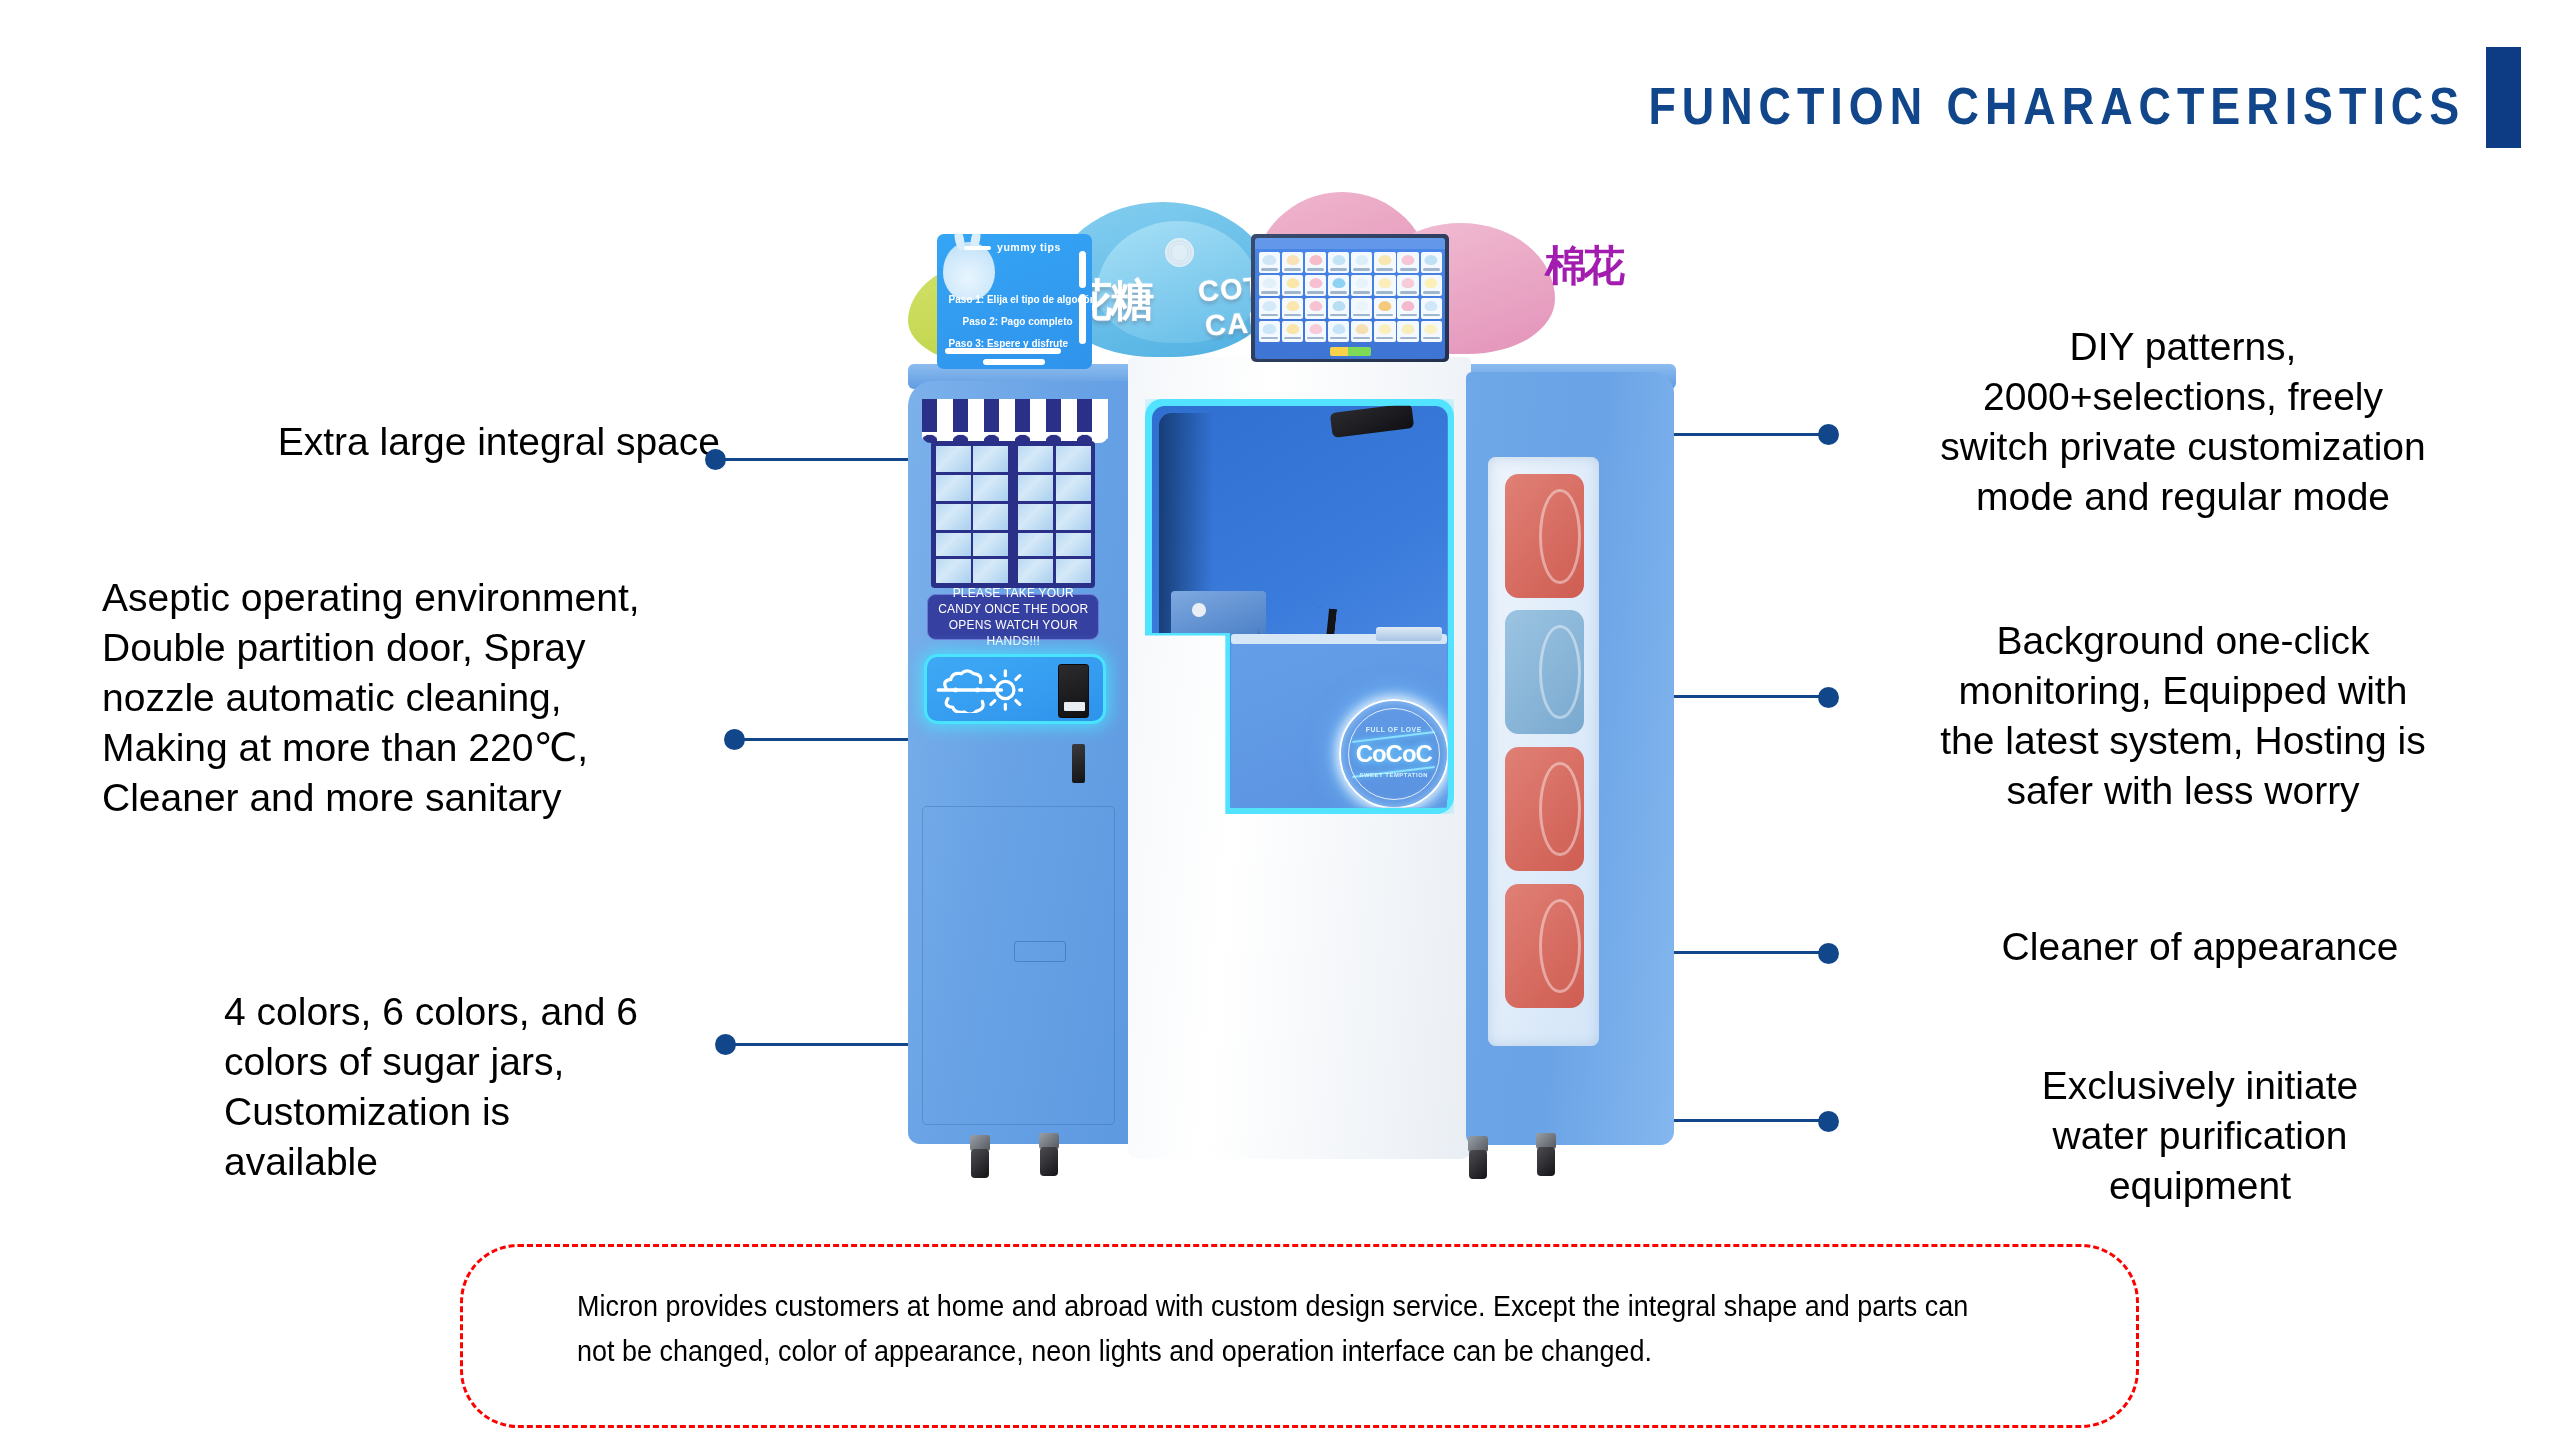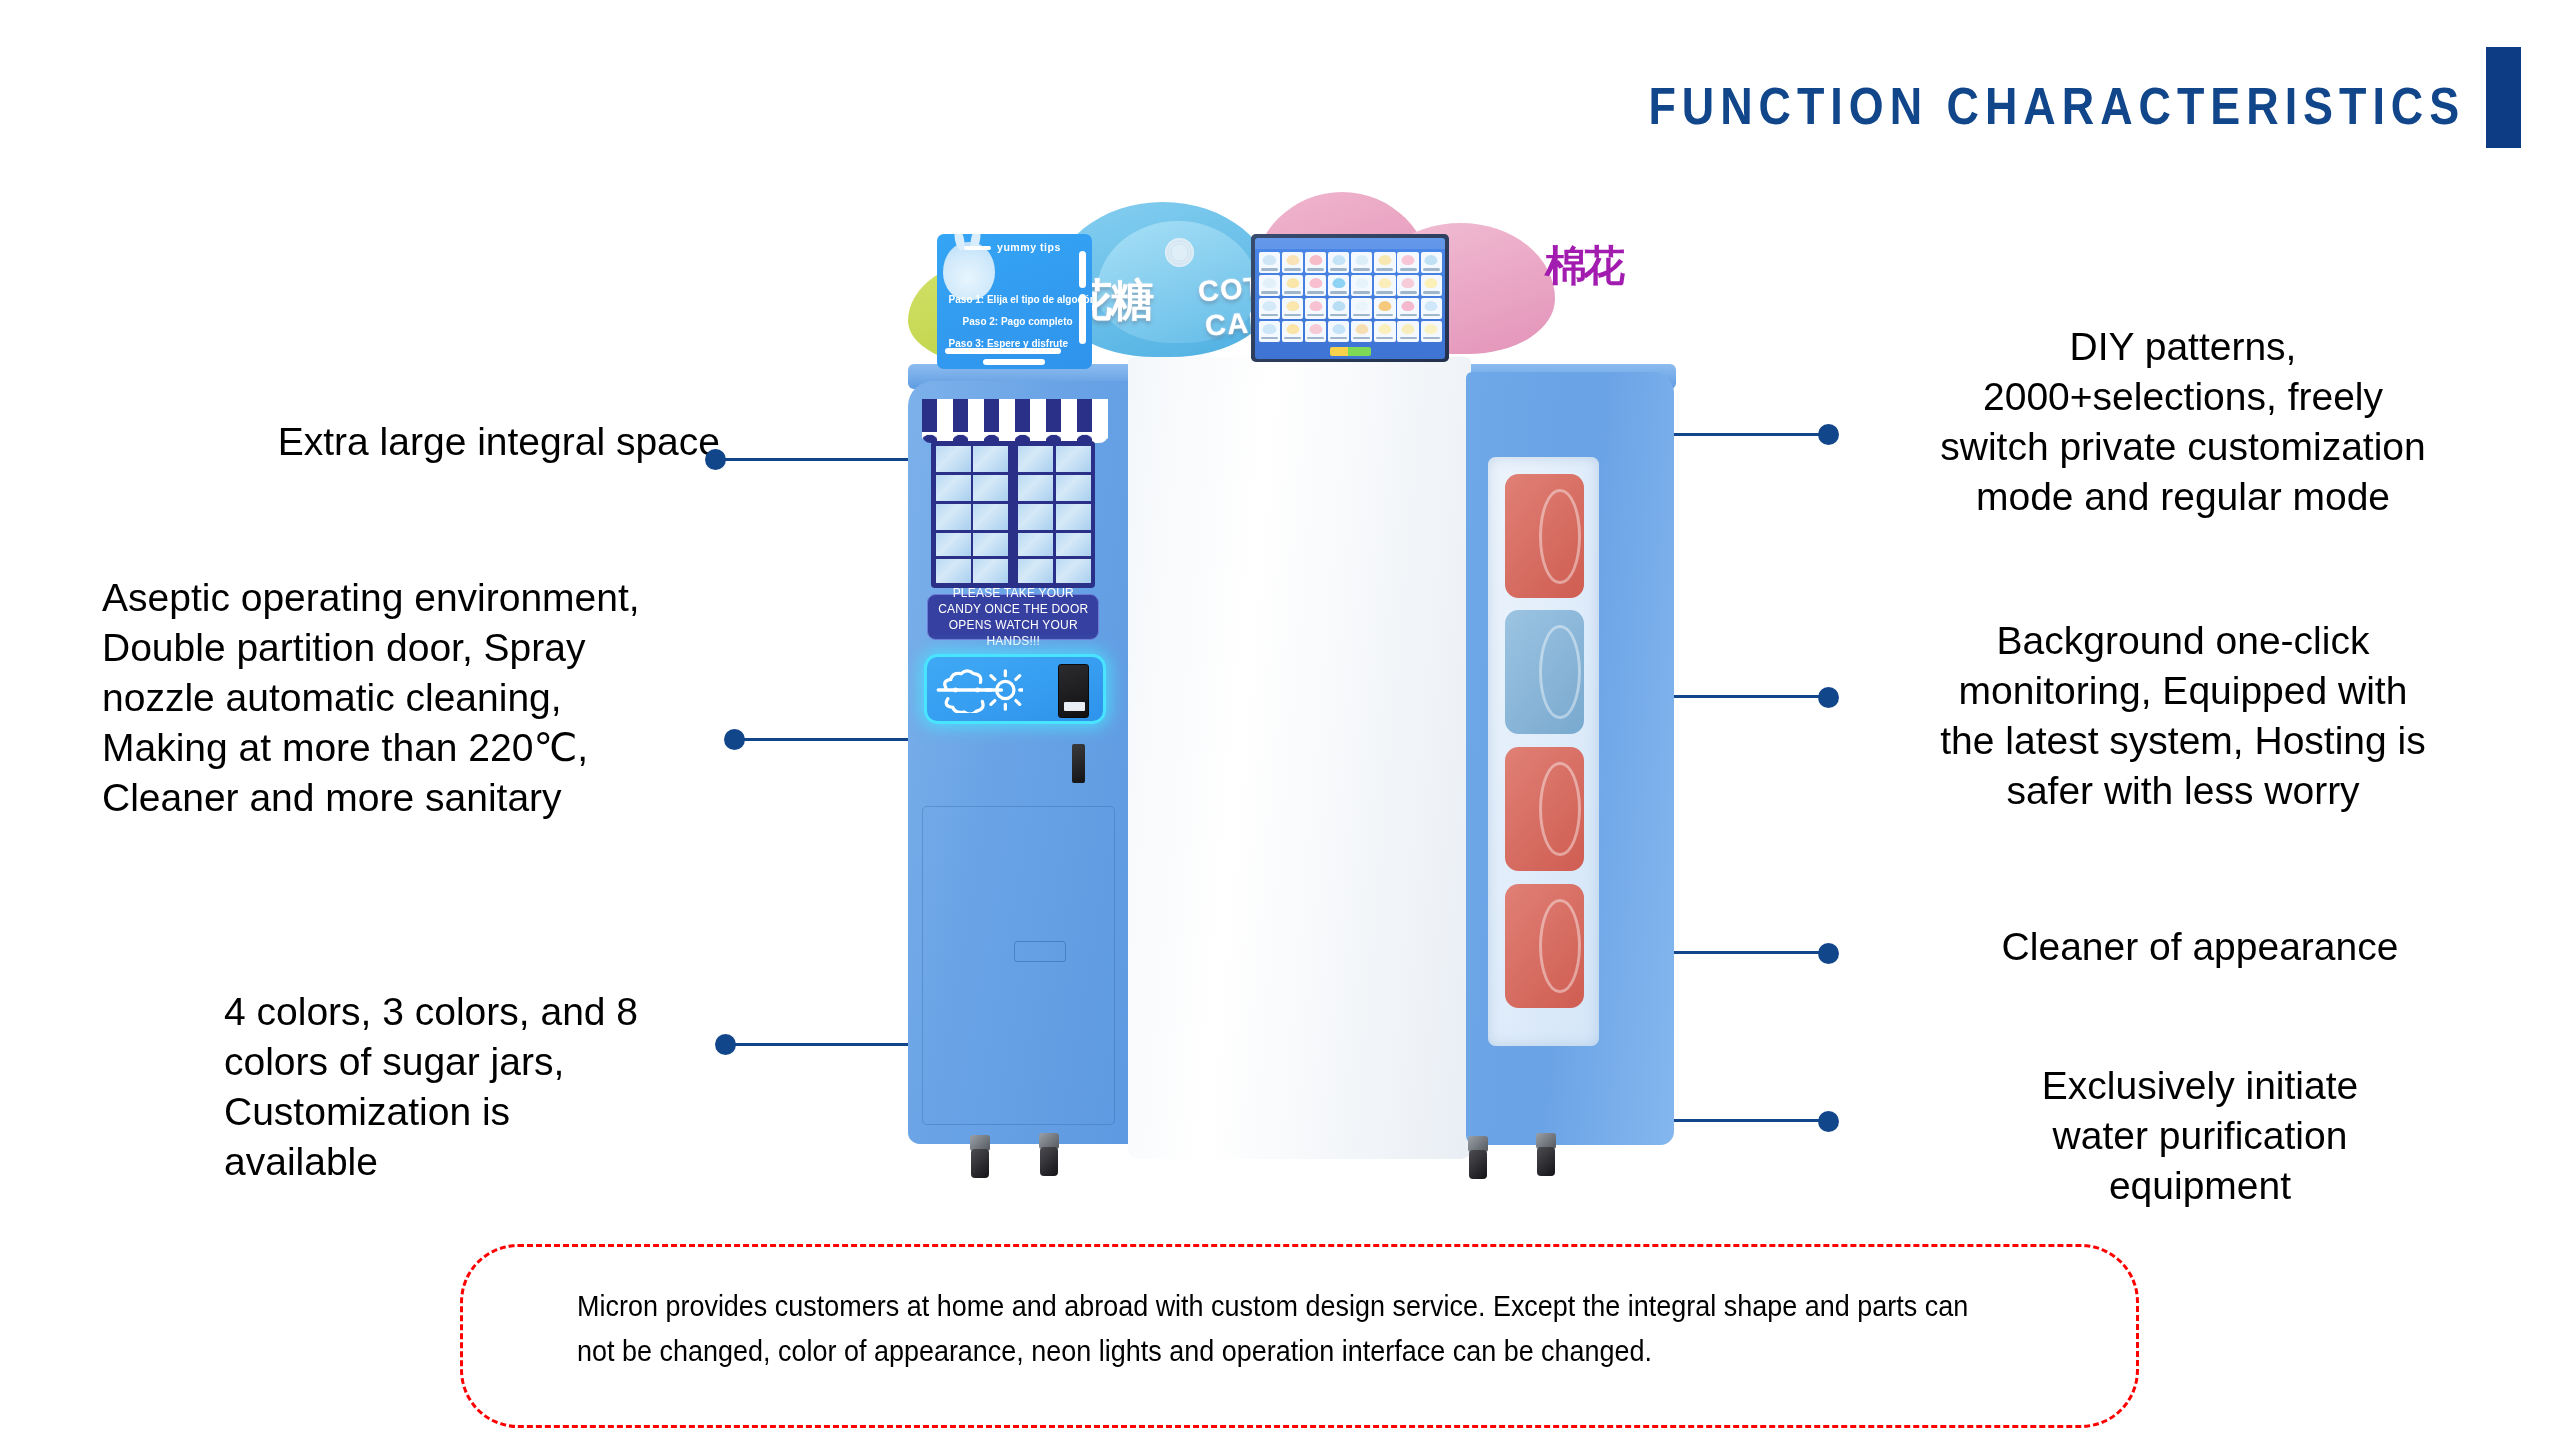--- a/index.html
+++ b/index.html
@@ -297,21 +297,21 @@
 </div>
 
 <div class="abs callout left" style="left:179px;top:417px;width:541px;text-align:right;">Extra large integral space</div>
 
 <div class="abs callout left" style="left:102px;top:565px;width:695px;margin-top:8px;">Aseptic operating environment,
 Double partition door, Spray
 nozzle automatic cleaning,
 Making at more than 220℃,
 Cleaner and more sanitary</div>
 
-<div class="abs callout left" style="left:224px;top:987px;width:541px;">4 colors, 3 colors, and 8
+<div class="abs callout left" style="left:224px;top:987px;width:541px;">4 colors, 6 colors, and 6
 colors of sugar jars,
 Customization is
 available</div>
 
 <div class="abs callout right" style="left:1845px;top:322px;width:676px;">DIY patterns,
 2000+selections, freely
 switch private customization
 mode and regular mode</div>
 
 <div class="abs callout right" style="left:1845px;top:616px;width:676px;">Background one-click
@@ -577,20 +577,42 @@
           </div>
         <div class="tile">
             <i style="background:#fbf2c4"></i>
             <b></b>
           </div>
       </div>
       <div id="screen-btn"></div>
     </div>
   </div>
 
+  <div id="disp-outer">
+    <div id="disp-glow"></div>
+    <div id="disp-inner">
+      <div id="disp-shadow"></div>
+      <div id="machine-head"></div>
+      <div id="bowl-unit">
+        <div id="bowl-knob"></div>
+      </div>
+      <div id="hose"></div>
+      <div id="counter">
+        <div id="counter-top"></div>
+        <div id="tray"></div>
+        <div id="neon-logo">
+          <div id="neon-top-txt">FULL OF LOVE</div>
+          <div class="neon-bar" style="left:11.6px;top:35px;width:83px;transform:rotate(-7deg);"></div>
+          <div id="neon-word">CoCoC</div>
+          <div class="neon-bar" style="left:11.6px;top:70px;width:83px;transform:rotate(-7deg);"></div>
+          <div id="neon-bot-txt">SWEET TEMPTATION</div>
+        </div>
+      </div>
+    </div>
+  </div>
 
   <div id="jar-window">
     <div class="jar" style="top:17.4px;background:linear-gradient(130deg,#e08076,#cf5d52);"></div>
     <div class="jar" style="top:153px;background:linear-gradient(130deg,#9cc4e2,#79a9cf);"></div>
     <div class="jar" style="top:290px;background:linear-gradient(130deg,#e08076,#cf5d52);"></div>
     <div class="jar" style="top:427px;background:linear-gradient(130deg,#e08076,#cf5d52);"></div>
   </div>
 
   <div class="wheel" style="left:60px;top:947px;">
       <b></b>

